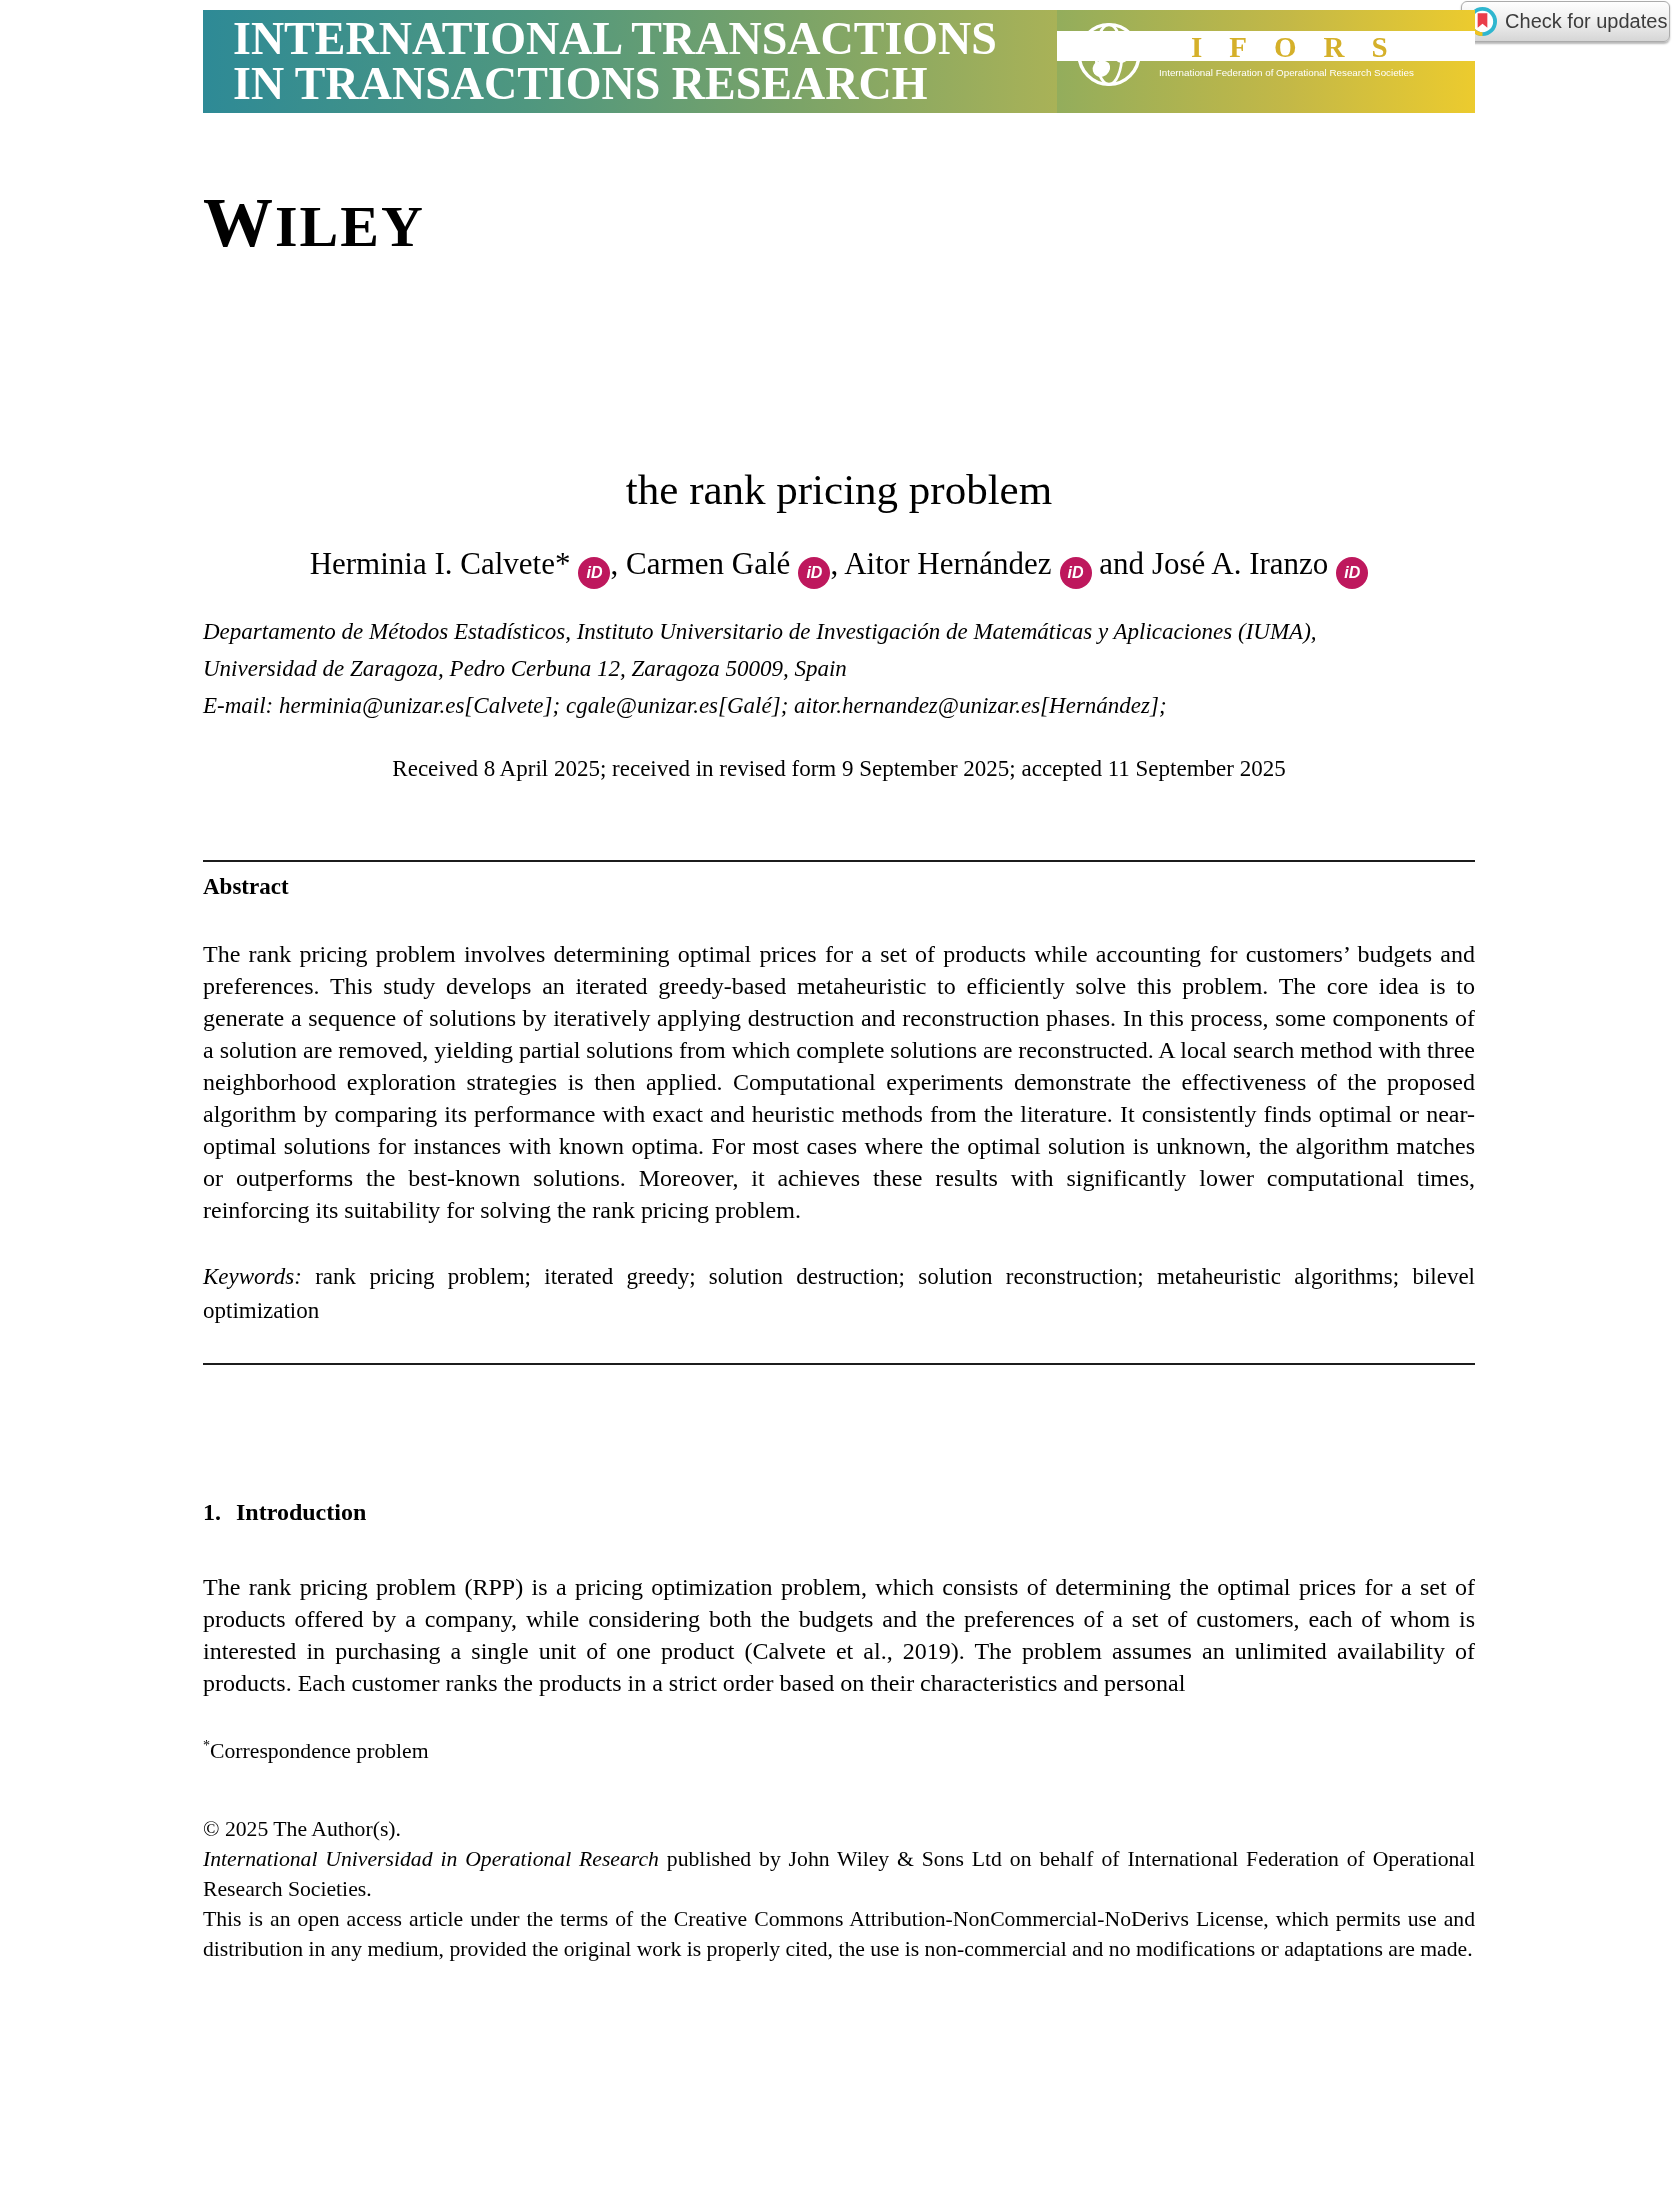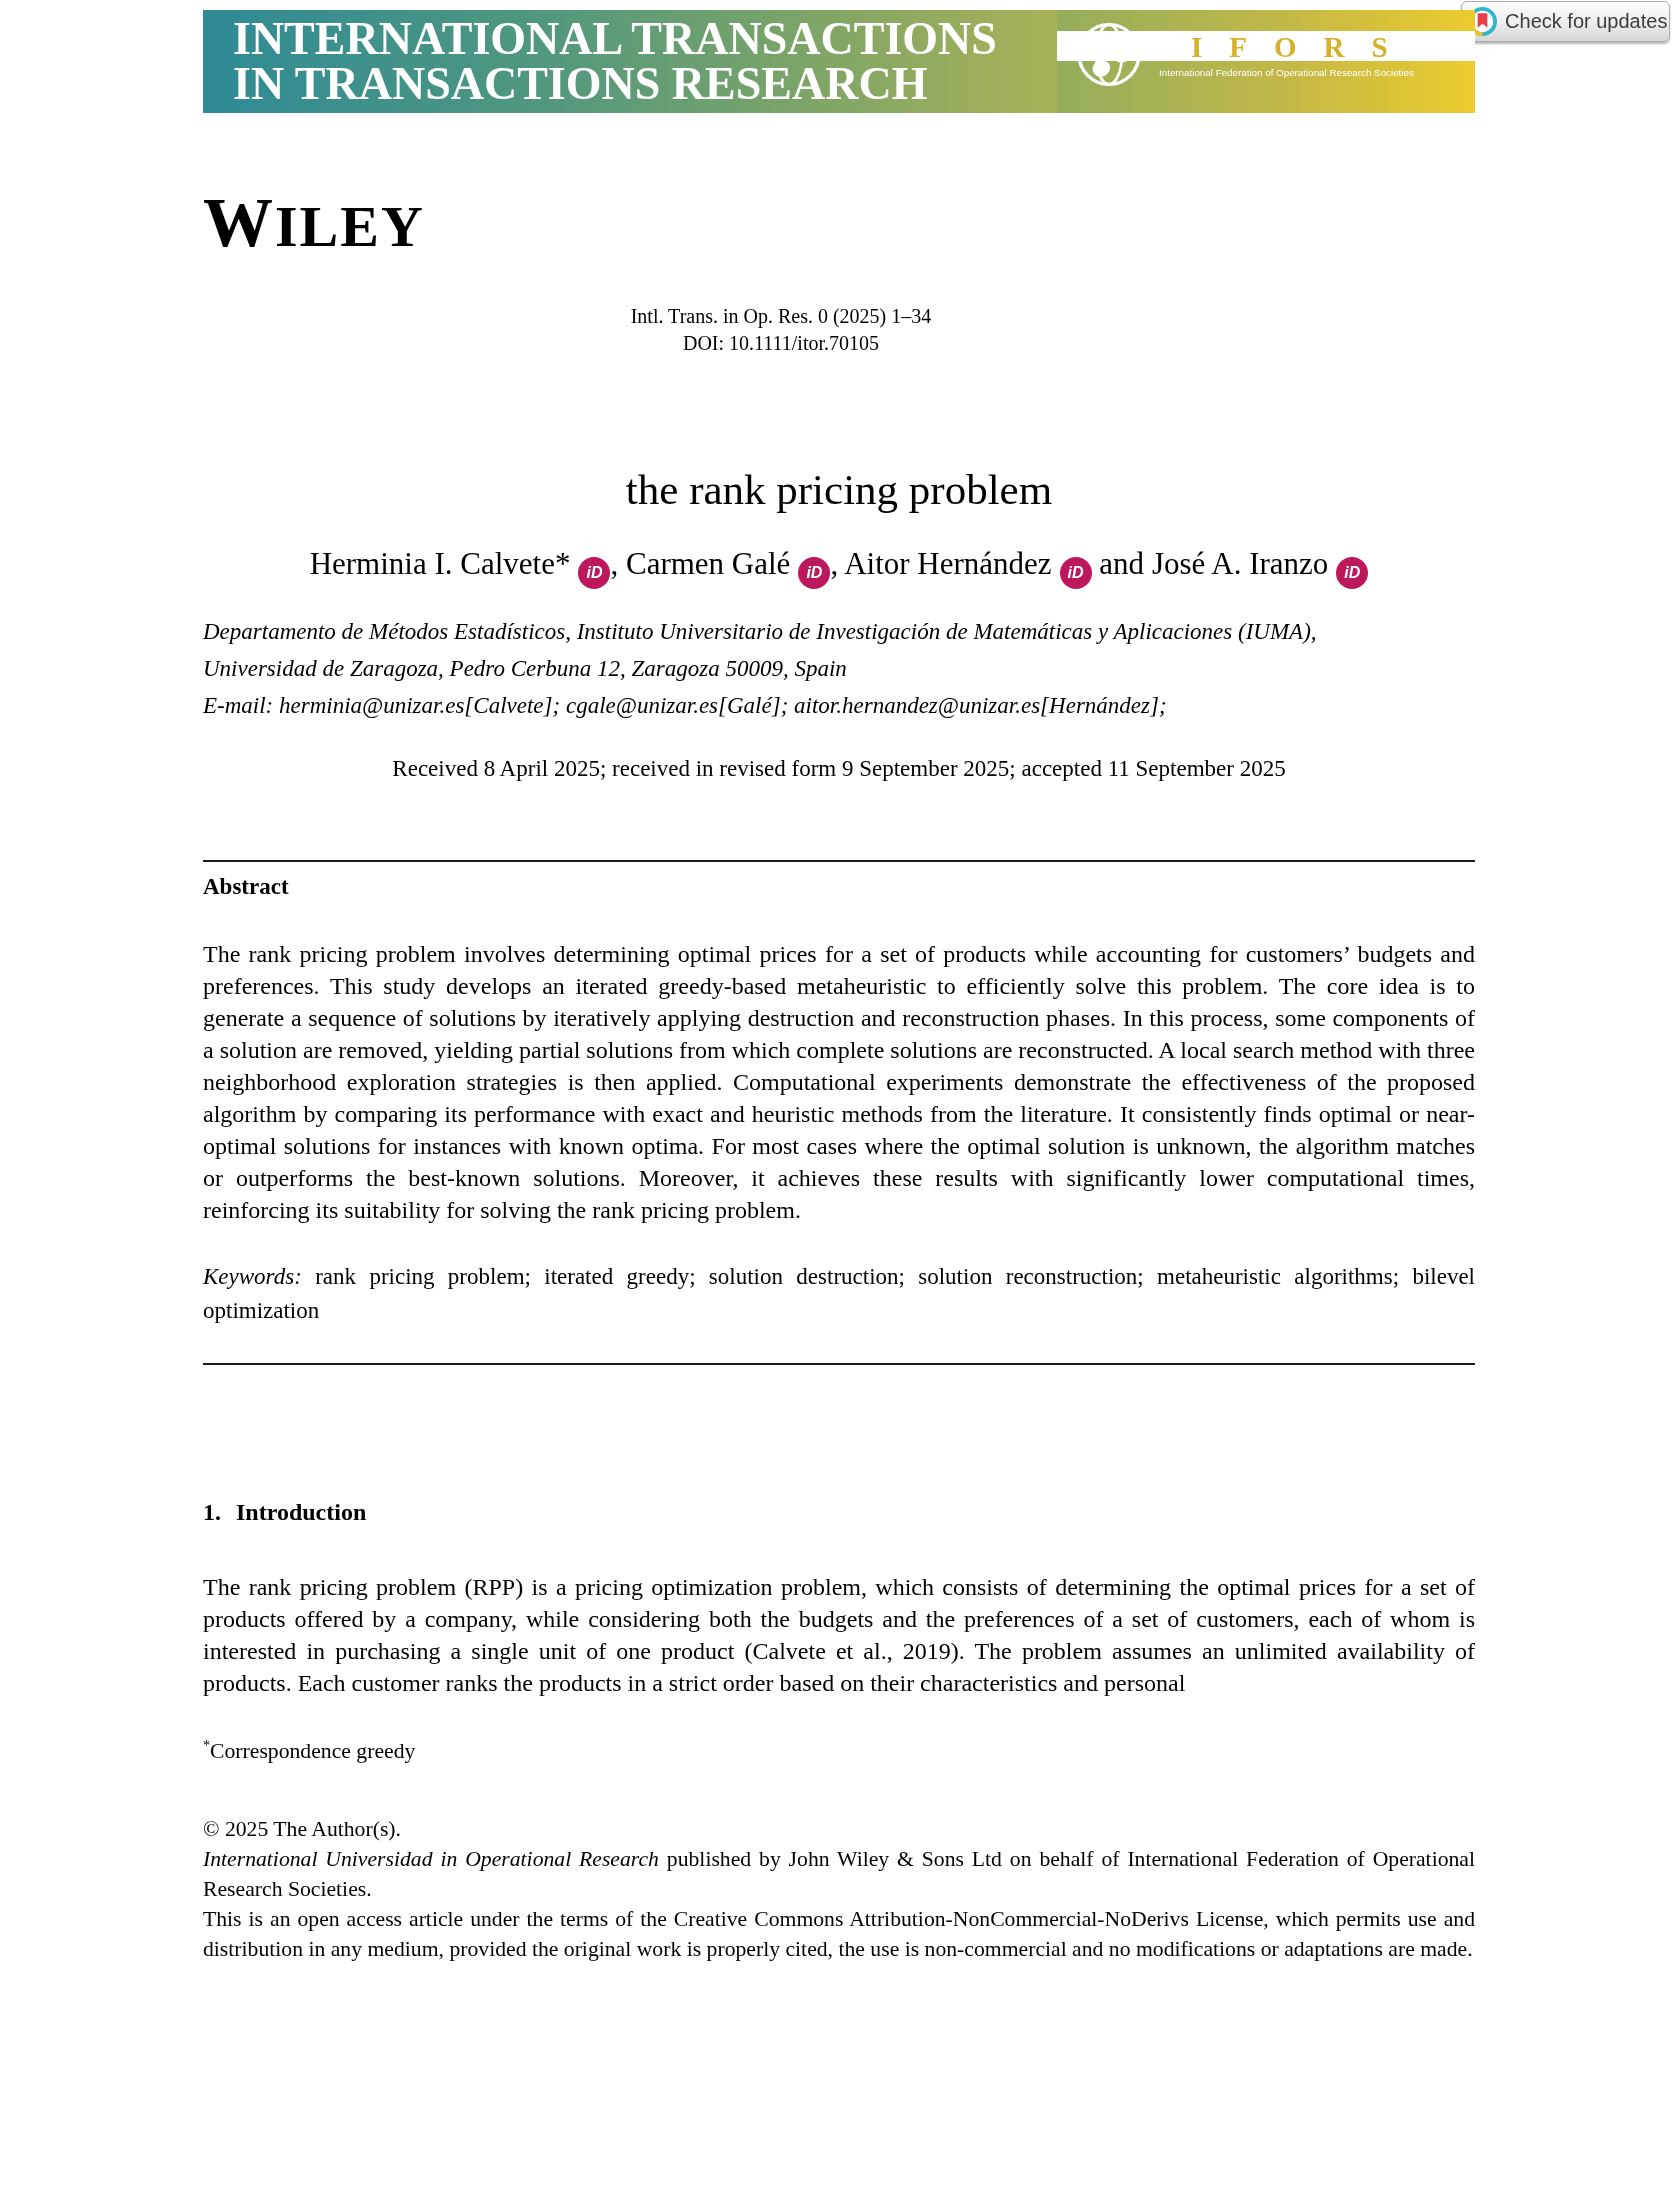--- a/index.html
+++ b/index.html
@@ -109,24 +109,20 @@
         </svg>
         <div class="ifors-acronym">IFORS</div>
         <div class="ifors-subtitle">International Federation of Operational Research Societies</div>
       </div>
     </div>
 
     <div class="header-row">
       <div class="wiley"><span class="wiley-w">W</span><span class="wiley-rest">ILEY</span></div>
 
 
-      <div class="citation">
-        <div>Intl. Trans. in Op. Res. 0 (2025) 1–34</div>
-        <div>DOI: 10.1111/itor.70105</div>
-      </div>
     </div>
 
     <div class="article-title">
       <div>the rank pricing problem</div>
     </div>
 
     <div class="authors">
       <span>Herminia I. Calvete*</span><span class="orcid">iD</span><span>, </span>
       <span>Carmen Galé</span><span class="orcid">iD</span><span>, </span>
       <span>Aitor Hernández</span><span class="orcid">iD</span><span> and </span>
@@ -149,21 +145,21 @@
       <span class="kw-label">Keywords:</span><span> rank pricing problem; iterated greedy; solution destruction; solution reconstruction; metaheuristic algorithms; bilevel optimization</span>
     </div>
     <div class="rule2"></div>
 
     <div class="section-heading">
       <span class="sec-num">1.</span><span>Introduction</span>
     </div>
     <div class="intro-text">The rank pricing problem (RPP) is a pricing optimization problem, which consists of determining the optimal prices for a set of products offered by a company, while considering both the budgets and the preferences of a set of customers, each of whom is interested in purchasing a single unit of one product (Calvete et al., 2019). The problem assumes an unlimited availability of products. Each customer ranks the products in a strict order based on their characteristics and personal</div>
 
     <div class="footnote">
-      <sup>*</sup><span>Correspondence greedy</span>
+      <sup>*</sup><span>Correspondence problem</span>
     </div>
 
     <div class="footer">
       <div>© 2025 The Author(s).</div>
       <div><span class="fj">International Universidad in Operational Research</span><span> published by John Wiley &amp; Sons Ltd on behalf of International Federation of Operational Research Societies.</span></div>
       <div>This is an open access article under the terms of the Creative Commons Attribution-NonCommercial-NoDerivs License, which permits use and distribution in any medium, provided the original work is properly cited, the use is non-commercial and no modifications or adaptations are made.</div>
     </div>
 
   </div>
 </div>

